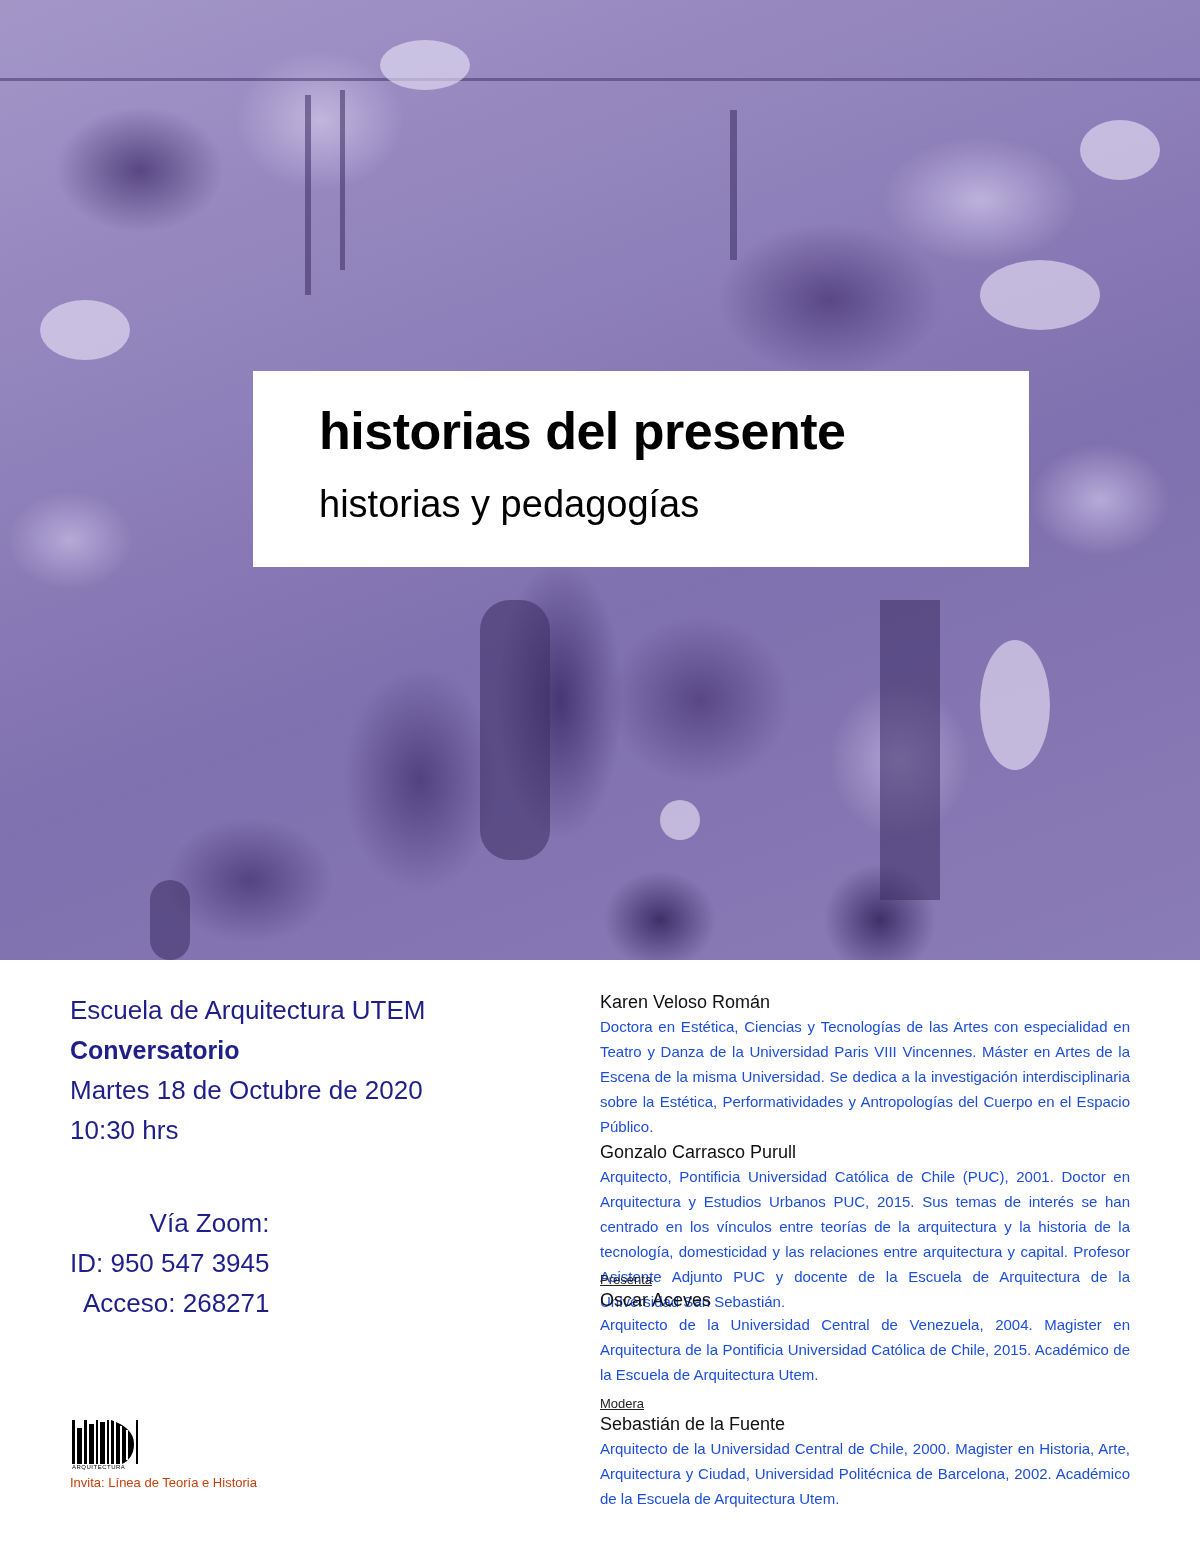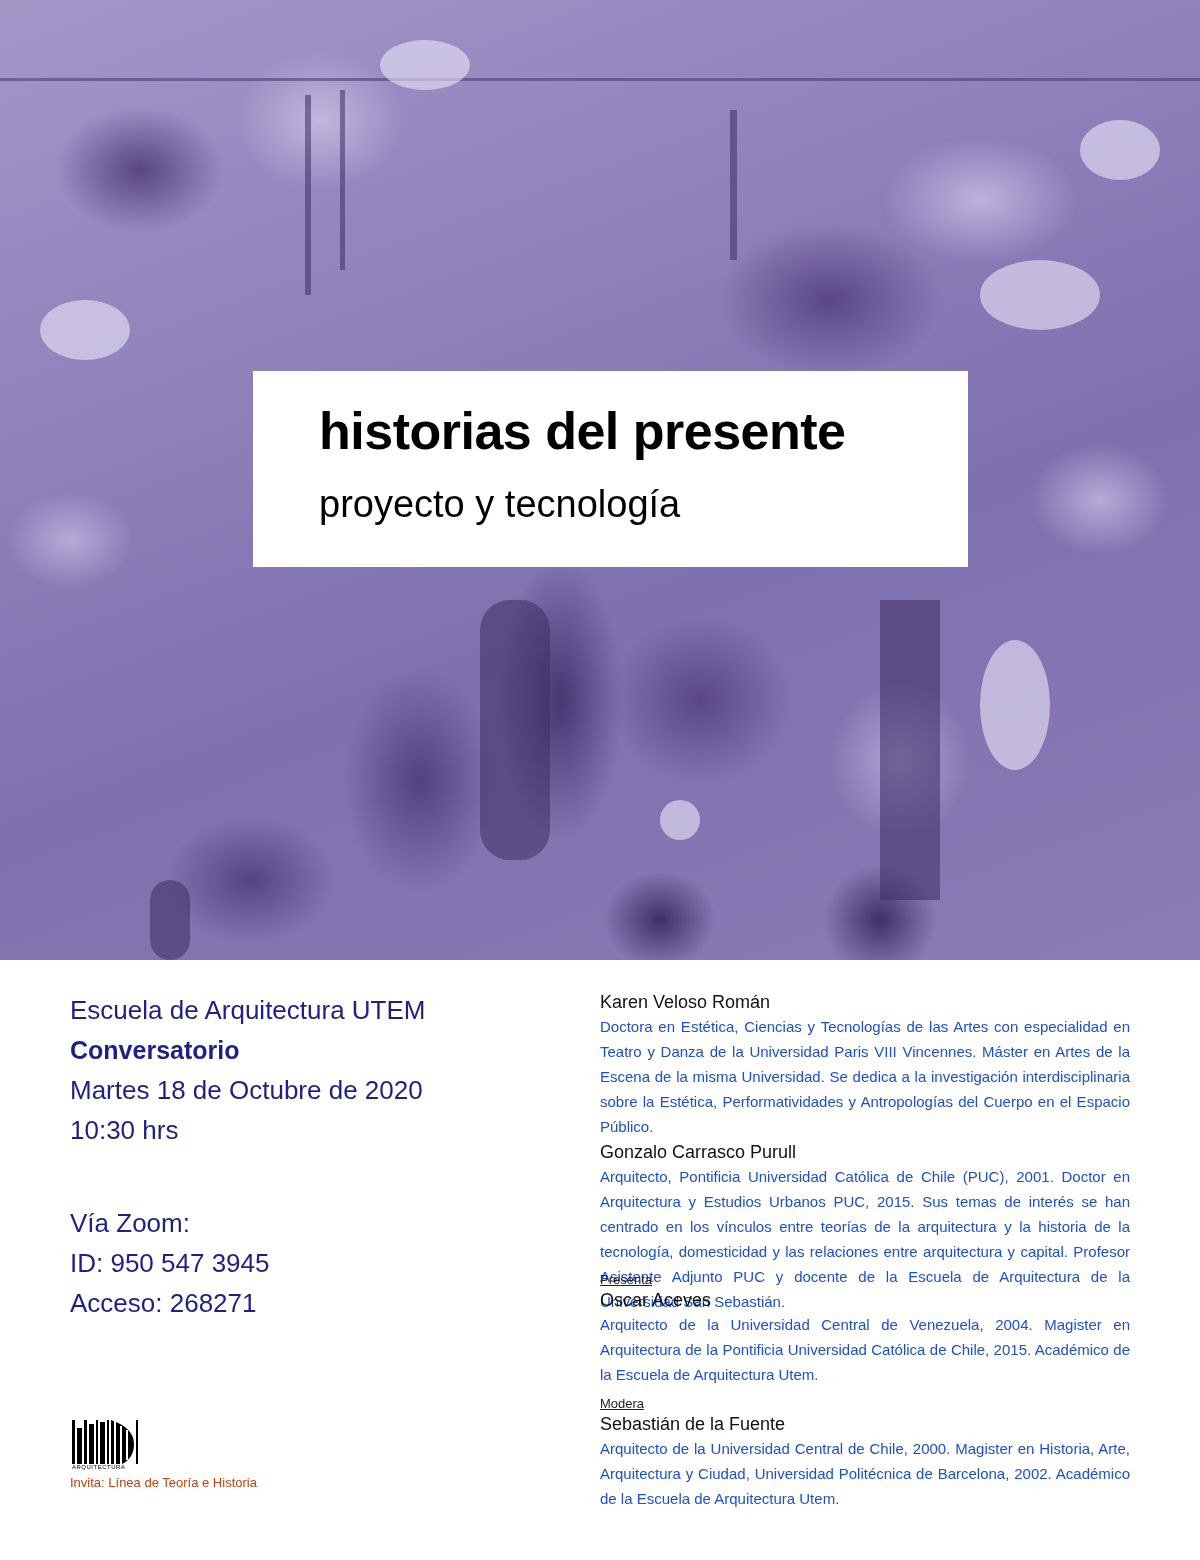--- a/index.html
+++ b/index.html
@@ -28,42 +28,42 @@
   }
   .hero .crack {
     position: absolute; left: 0; top: 78px; width: 1200px; height: 3px;
     background: rgba(70,55,110,0.55);
   }
   .hero .streak { position: absolute; background: rgba(60,45,100,0.55); }
   .hero .fleck { position: absolute; border-radius: 50%; background: rgba(235,230,248,0.6); }
 
   
   .title-card {
-    position: absolute; left: 253px; top: 371px; width: 715px; height: 196px;
+    position: absolute; left: 253px; top: 371px; width: 776px; height: 196px;
     background: #ffffff;
   }
   .title-main {
     position: absolute; left: 66px; top: 30px;
     font-size: 52px; font-weight: bold; color: #000; letter-spacing: -0.5px;
     white-space: nowrap;
   }
   .title-sub {
     position: absolute; left: 66px; top: 112px;
     font-size: 38px; color: #000; white-space: nowrap;
   }
 
   
   .event {
     position: absolute; left: 70px; top: 990px; width: 440px;
     color: #1f1f8a;
   }
   .event .line { font-size: 26px; line-height: 40px; white-space: nowrap; }
   .event .line.bold { font-weight: bold; font-size: 25px; }
   .zoom-block {
-    position: absolute; left: 70px; top: 1203px; color: #1f1f8a;
+    position: absolute; left: 70px; top: 1203px; color: #1f1f8a; text-align: right;
   }
   .zoom-block .line { font-size: 26px; line-height: 40px; white-space: nowrap; }
 
   .logo {
     position: absolute; left: 72px; top: 1420px; width: 66px; height: 44px;
   }
   .logo-caption {
     position: absolute; left: 72px; top: 1464px; font-size: 6px; color: #000; letter-spacing: 0.5px;
   }
   .invita {
@@ -97,21 +97,21 @@
   <div class="fleck" style="left:380px;top:40px;width:90px;height:50px;"></div>
   <div class="fleck" style="left:1080px;top:120px;width:80px;height:60px;"></div>
   <div class="fleck" style="left:980px;top:260px;width:120px;height:70px;"></div>
   <div class="fleck" style="left:660px;top:800px;width:40px;height:40px;"></div>
   <div class="fleck" style="left:980px;top:640px;width:70px;height:130px;"></div>
   <div class="fleck" style="left:40px;top:300px;width:90px;height:60px;"></div>
 </div>
 
 <div class="title-card">
   <div class="title-main">historias del presente</div>
-  <div class="title-sub">proyecto y tecnología</div>
+  <div class="title-sub">historias y pedagogías</div>
 </div>
 
 <div class="event">
   <div class="line">Escuela de Arquitectura UTEM</div>
   <div class="line bold">Conversatorio</div>
   <div class="line">Martes 18 de Octubre de 2020</div>
   <div class="line">10:30 hrs</div>
 </div>
 
 <div class="zoom-block">

